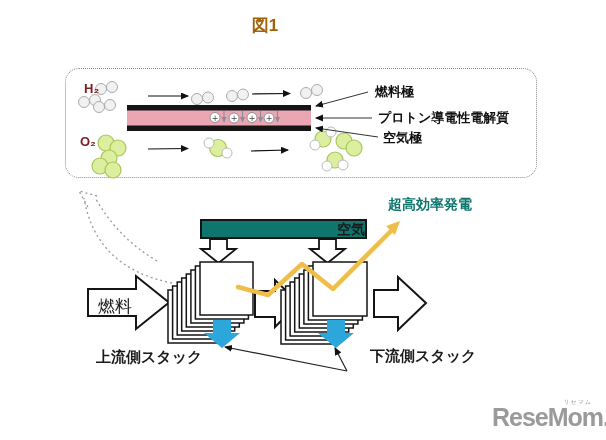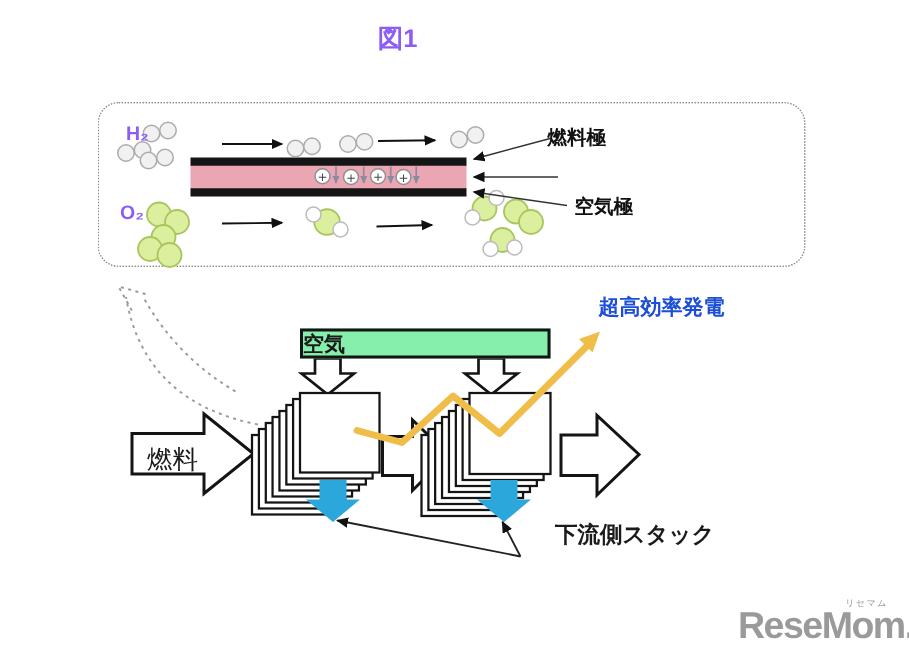--- a/index.html
+++ b/index.html
@@ -1,30 +1,30 @@
 <!DOCTYPE html>
 <html><head>
 <meta charset="utf-8">
 <style>
   html,body{margin:0;padding:0;background:#fff;}
   #page{position:relative;width:606px;height:440px;background:#fff;overflow:hidden;
         font-family:"Liberation Sans","DejaVu Sans",sans-serif;color:#1a1a1a;}
   .abs{position:absolute;}
-  #title{left:0;top:14px;width:530px;text-align:center;font-size:17px;font-weight:700;color:#8b5cf6;}
+  #title{left:0;top:14px;width:530px;text-align:center;font-size:17px;font-weight:700;color:#a16207;}
   #dashed-box{left:65px;top:68px;width:470px;height:108px;border:1.5px dotted #8a8a8a;border-radius:14px;}
-  .mol-label{font-size:13px;font-weight:700;color:#8b5cf6;}
+  .mol-label{font-size:13px;font-weight:700;color:#7f1d1d;}
   #h2-label{left:84px;top:81px;}
   #o2-label{left:80px;top:134px;}
   .ptr-label{font-size:13px;font-weight:700;color:#111;white-space:nowrap;}
-  #fuel-electrode-label{left:365px;top:83px;}
+  #fuel-electrode-label{left:375px;top:83px;}
   #electrolyte-label{left:378px;top:109px;}
   #air-electrode-label{left:383px;top:129px;}
-  #air-box{left:200px;top:219px;width:163px;height:16px;border:2px solid #141414;background:#86efac;
-           text-align:left;font-size:14px;font-weight:700;line-height:16px;}
-  #power-label{left:399px;top:196px;font-size:14px;font-weight:700;color:#1d4ed8;white-space:nowrap;}
+  #air-box{left:200px;top:219px;width:163px;height:16px;border:2px solid #141414;background:#0f766e;
+           text-align:right;font-size:14px;font-weight:700;line-height:16px;}
+  #power-label{left:388px;top:196px;font-size:14px;font-weight:700;color:#0f766e;white-space:nowrap;}
   #fuel-label{left:98px;top:295px;font-size:17px;font-weight:400;}
   #upstream-label{left:96px;top:348px;font-size:15px;font-weight:700;}
   #downstream-label{left:370px;top:347px;font-size:15px;font-weight:700;}
   #steam-note{left:339px;top:374px;font-size:12px;color:#7f7f7f;white-space:nowrap;}
   #caption{left:50%;top:407px;transform:translateX(-50%);font-size:13px;font-weight:700;color:#333;white-space:nowrap;}
   #logo{left:492px;top:397px;width:106px;height:36px;}
   #logo-ruby{position:absolute;top:1px;right:6px;font-size:6px;color:#9a9a9a;letter-spacing:1px;}
   #logo-text{display:block;margin-top:6px;font-size:25px;font-weight:700;color:#9a9a9a;letter-spacing:-1px;}
   svg{position:absolute;left:0;top:0;}
 </style>
@@ -182,25 +182,27 @@
       <line x1="347" y1="371" x2="335" y2="348" marker-end="url(#ah)"></line>
     </g>
   </svg>
 
   <div id="title" class="abs">図1</div>
 
   <div id="h2-label" class="abs mol-label">H₂</div>
   <div id="o2-label" class="abs mol-label">O₂</div>
 
   <div id="fuel-electrode-label" class="abs ptr-label">燃料極</div>
+  <div id="electrolyte-label" class="abs ptr-label">プロトン導電性電解質</div>
   <div id="air-electrode-label" class="abs ptr-label">空気極</div>
 
   <div id="air-box" class="abs">空気</div>
   <div id="power-label" class="abs">超高効率発電</div>
   <div id="fuel-label" class="abs">燃料</div>
+  <div id="upstream-label" class="abs">上流側スタック</div>
   <div id="downstream-label" class="abs">下流側スタック</div>
 
 
   <div id="logo" class="abs">
     <span id="logo-ruby">リセマム</span>
     <span id="logo-text">ReseMom.</span>
   </div>
 </div>
 
 </body></html>

